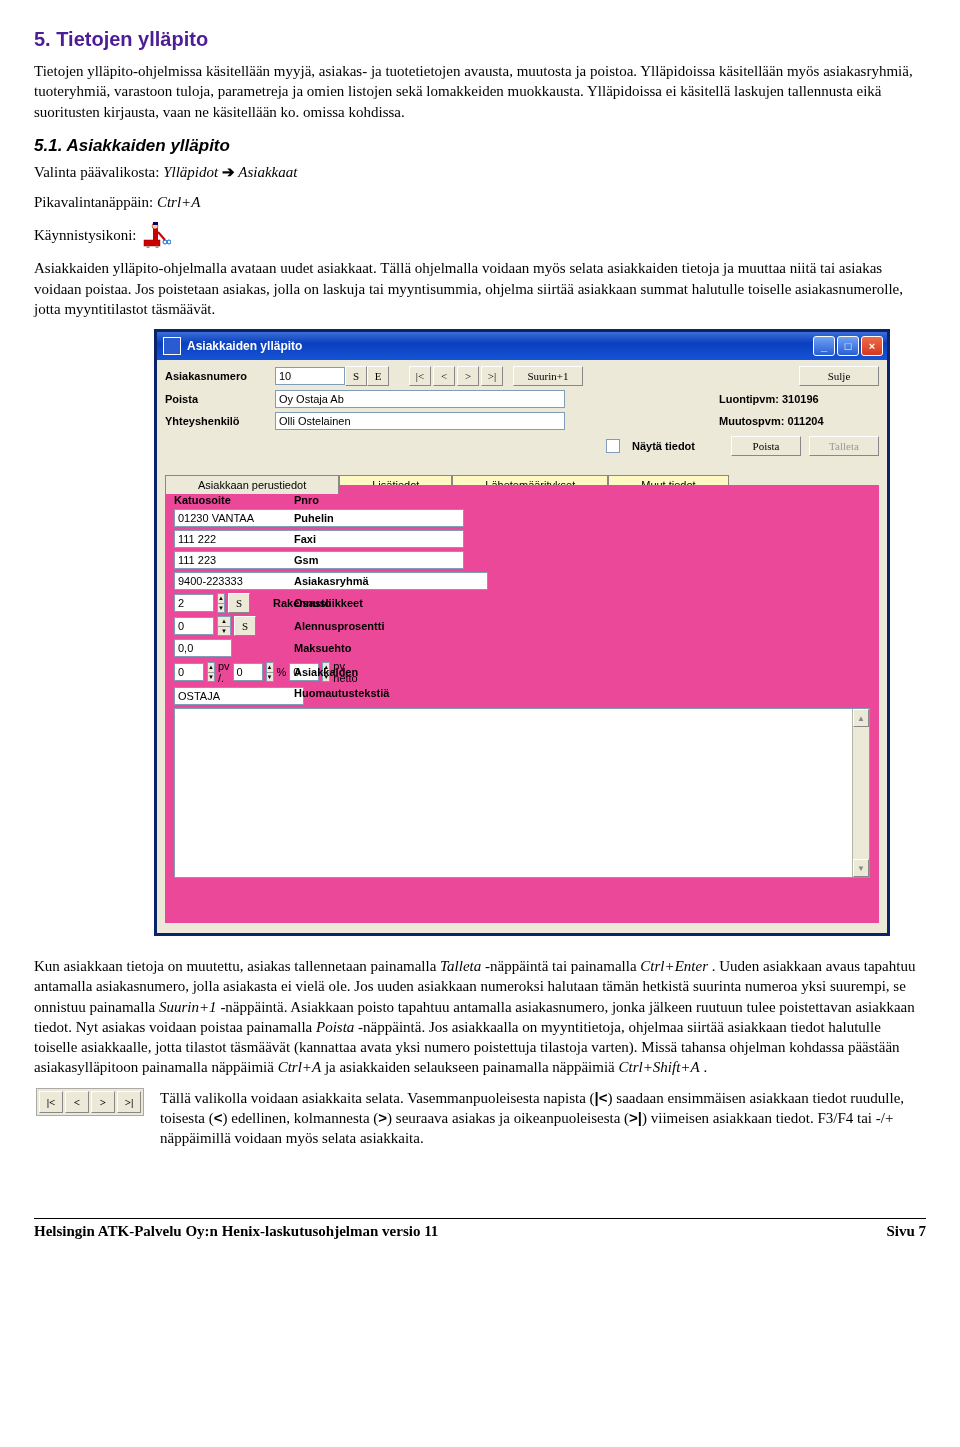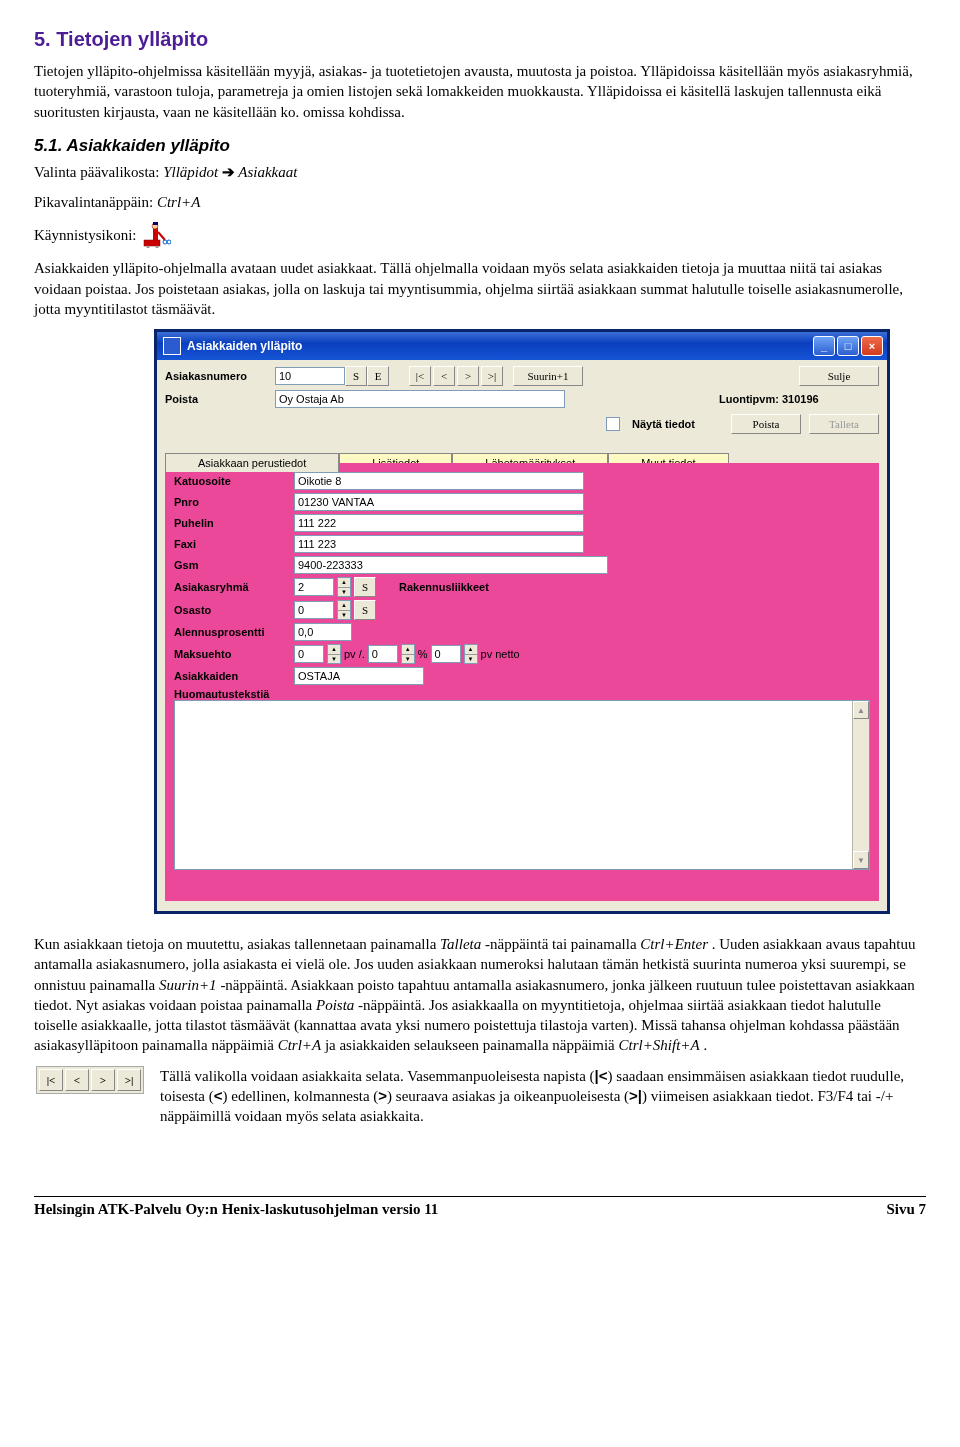--- a/index.html
+++ b/index.html
@@ -209,40 +209,45 @@
       </div>
     </div>
 
     <div class="line2">
       <div class="hdr-label" style="width:110px;">Poista</div>
       <input class="txtbox" style="width: 290px;" value="Oy Ostaja Ab">
       <div style="flex:1"></div>
       <div class="rightcol" style="width:160px;">Luontipvm: 310196</div>
     </div>
 
+    <div class="line3">
+      <div class="hdr-label" style="width:110px;">Yhteyshenkilö</div>
+      <input class="txtbox" style="width: 290px;" value="Olli Ostelainen">
+      <div style="flex:1"></div>
+      <div class="rightcol" style="width:160px;">Muutospvm: 011204</div>
+    </div>
 
     <div class="line4">
       <div class="spacer"></div>
       <span class="checkbox"></span>
       <span style="font-weight:bold;">Näytä tiedot</span>
       <div style="width:20px;"></div>
       <div class="btn3d" style="min-width:70px;">Poista</div>
       <div class="btn3d disabled-btn" style="min-width:70px;">Talleta</div>
     </div>
 
     <div class="tabs">
       <div class="tab active">Asiakkaan perustiedot</div>
       <div class="tab">Lisätiedot</div>
       <div class="tab">Lähetemääritykset</div>
       <div class="tab">Muut tiedot</div>
     </div>
     <div class="tabpanel">
       <div class="form-grid">
         <div class="form-label">Katuosoite</div>
-        <div><input class="txtbox" style="width: 290px;" value="Oikotie 8"></div>
 
         <div class="form-label">Pnro</div>
         <div><input class="txtbox" style="width: 290px;" value="01230 VANTAA"></div>
 
         <div class="form-label">Puhelin</div>
         <div><input class="txtbox" style="width: 290px;" value="111 222"></div>
 
         <div class="form-label">Faxi</div>
         <div><input class="txtbox" style="width: 290px;" value="111 223"></div>
 

